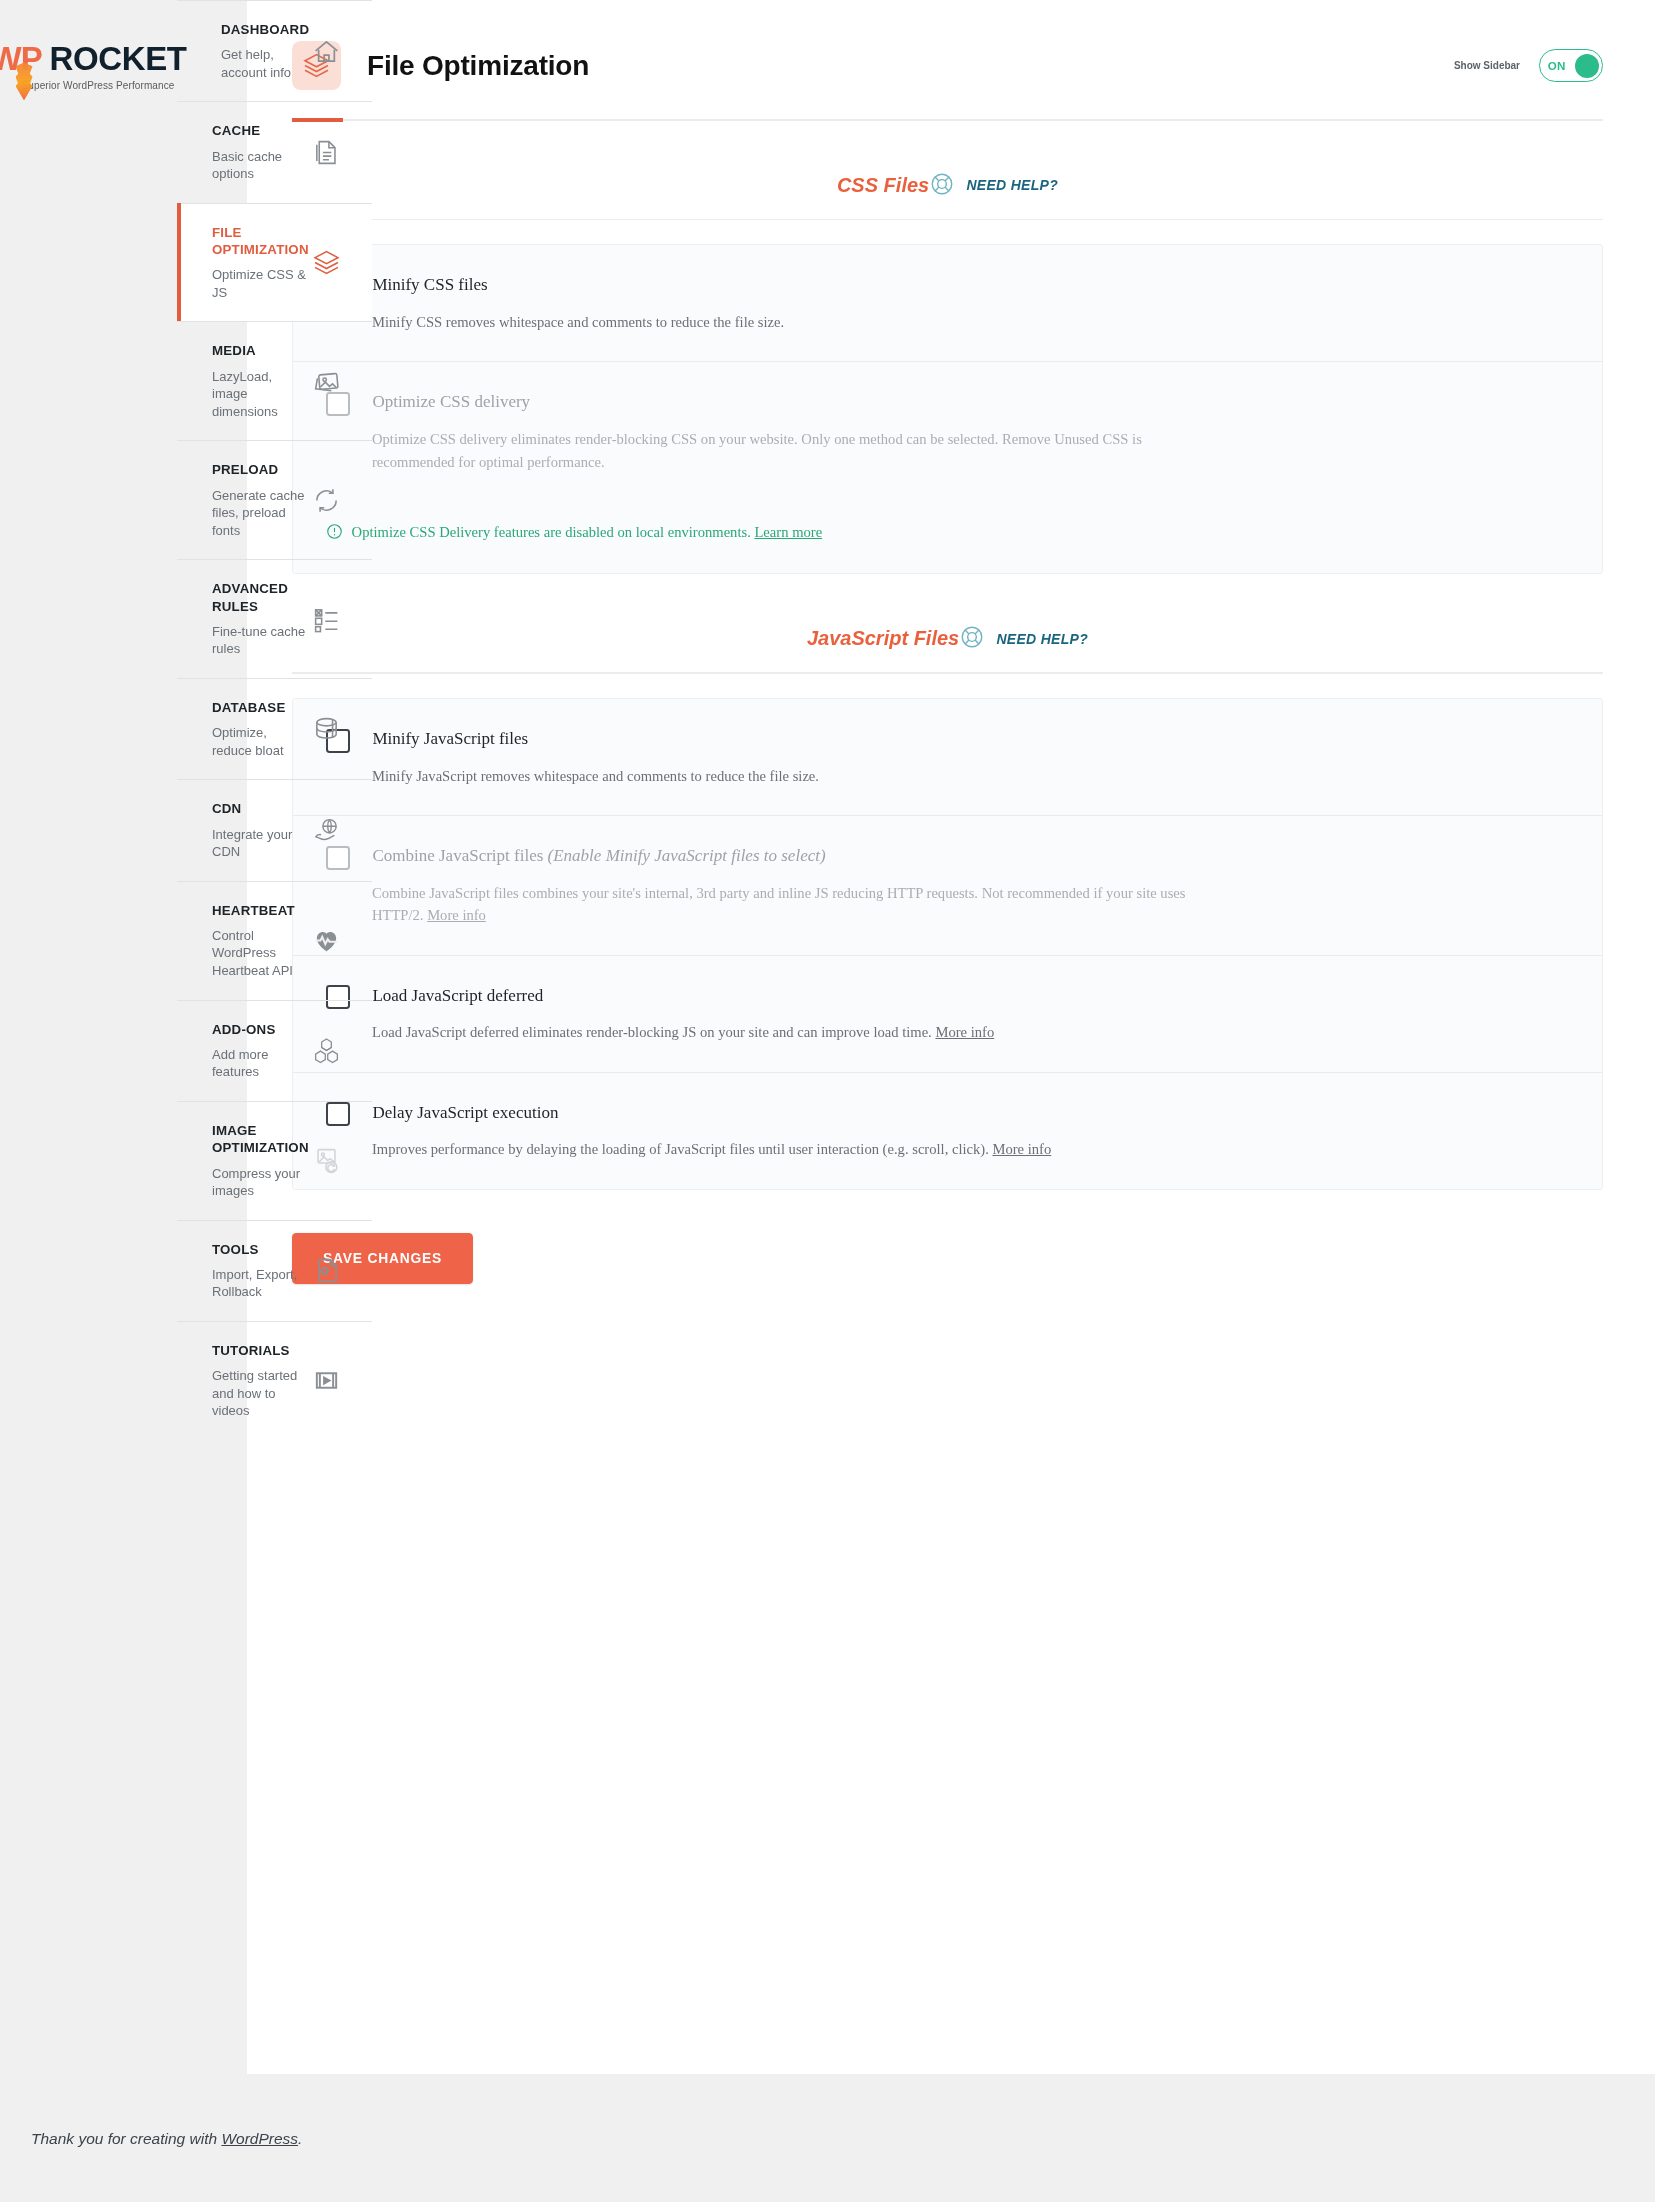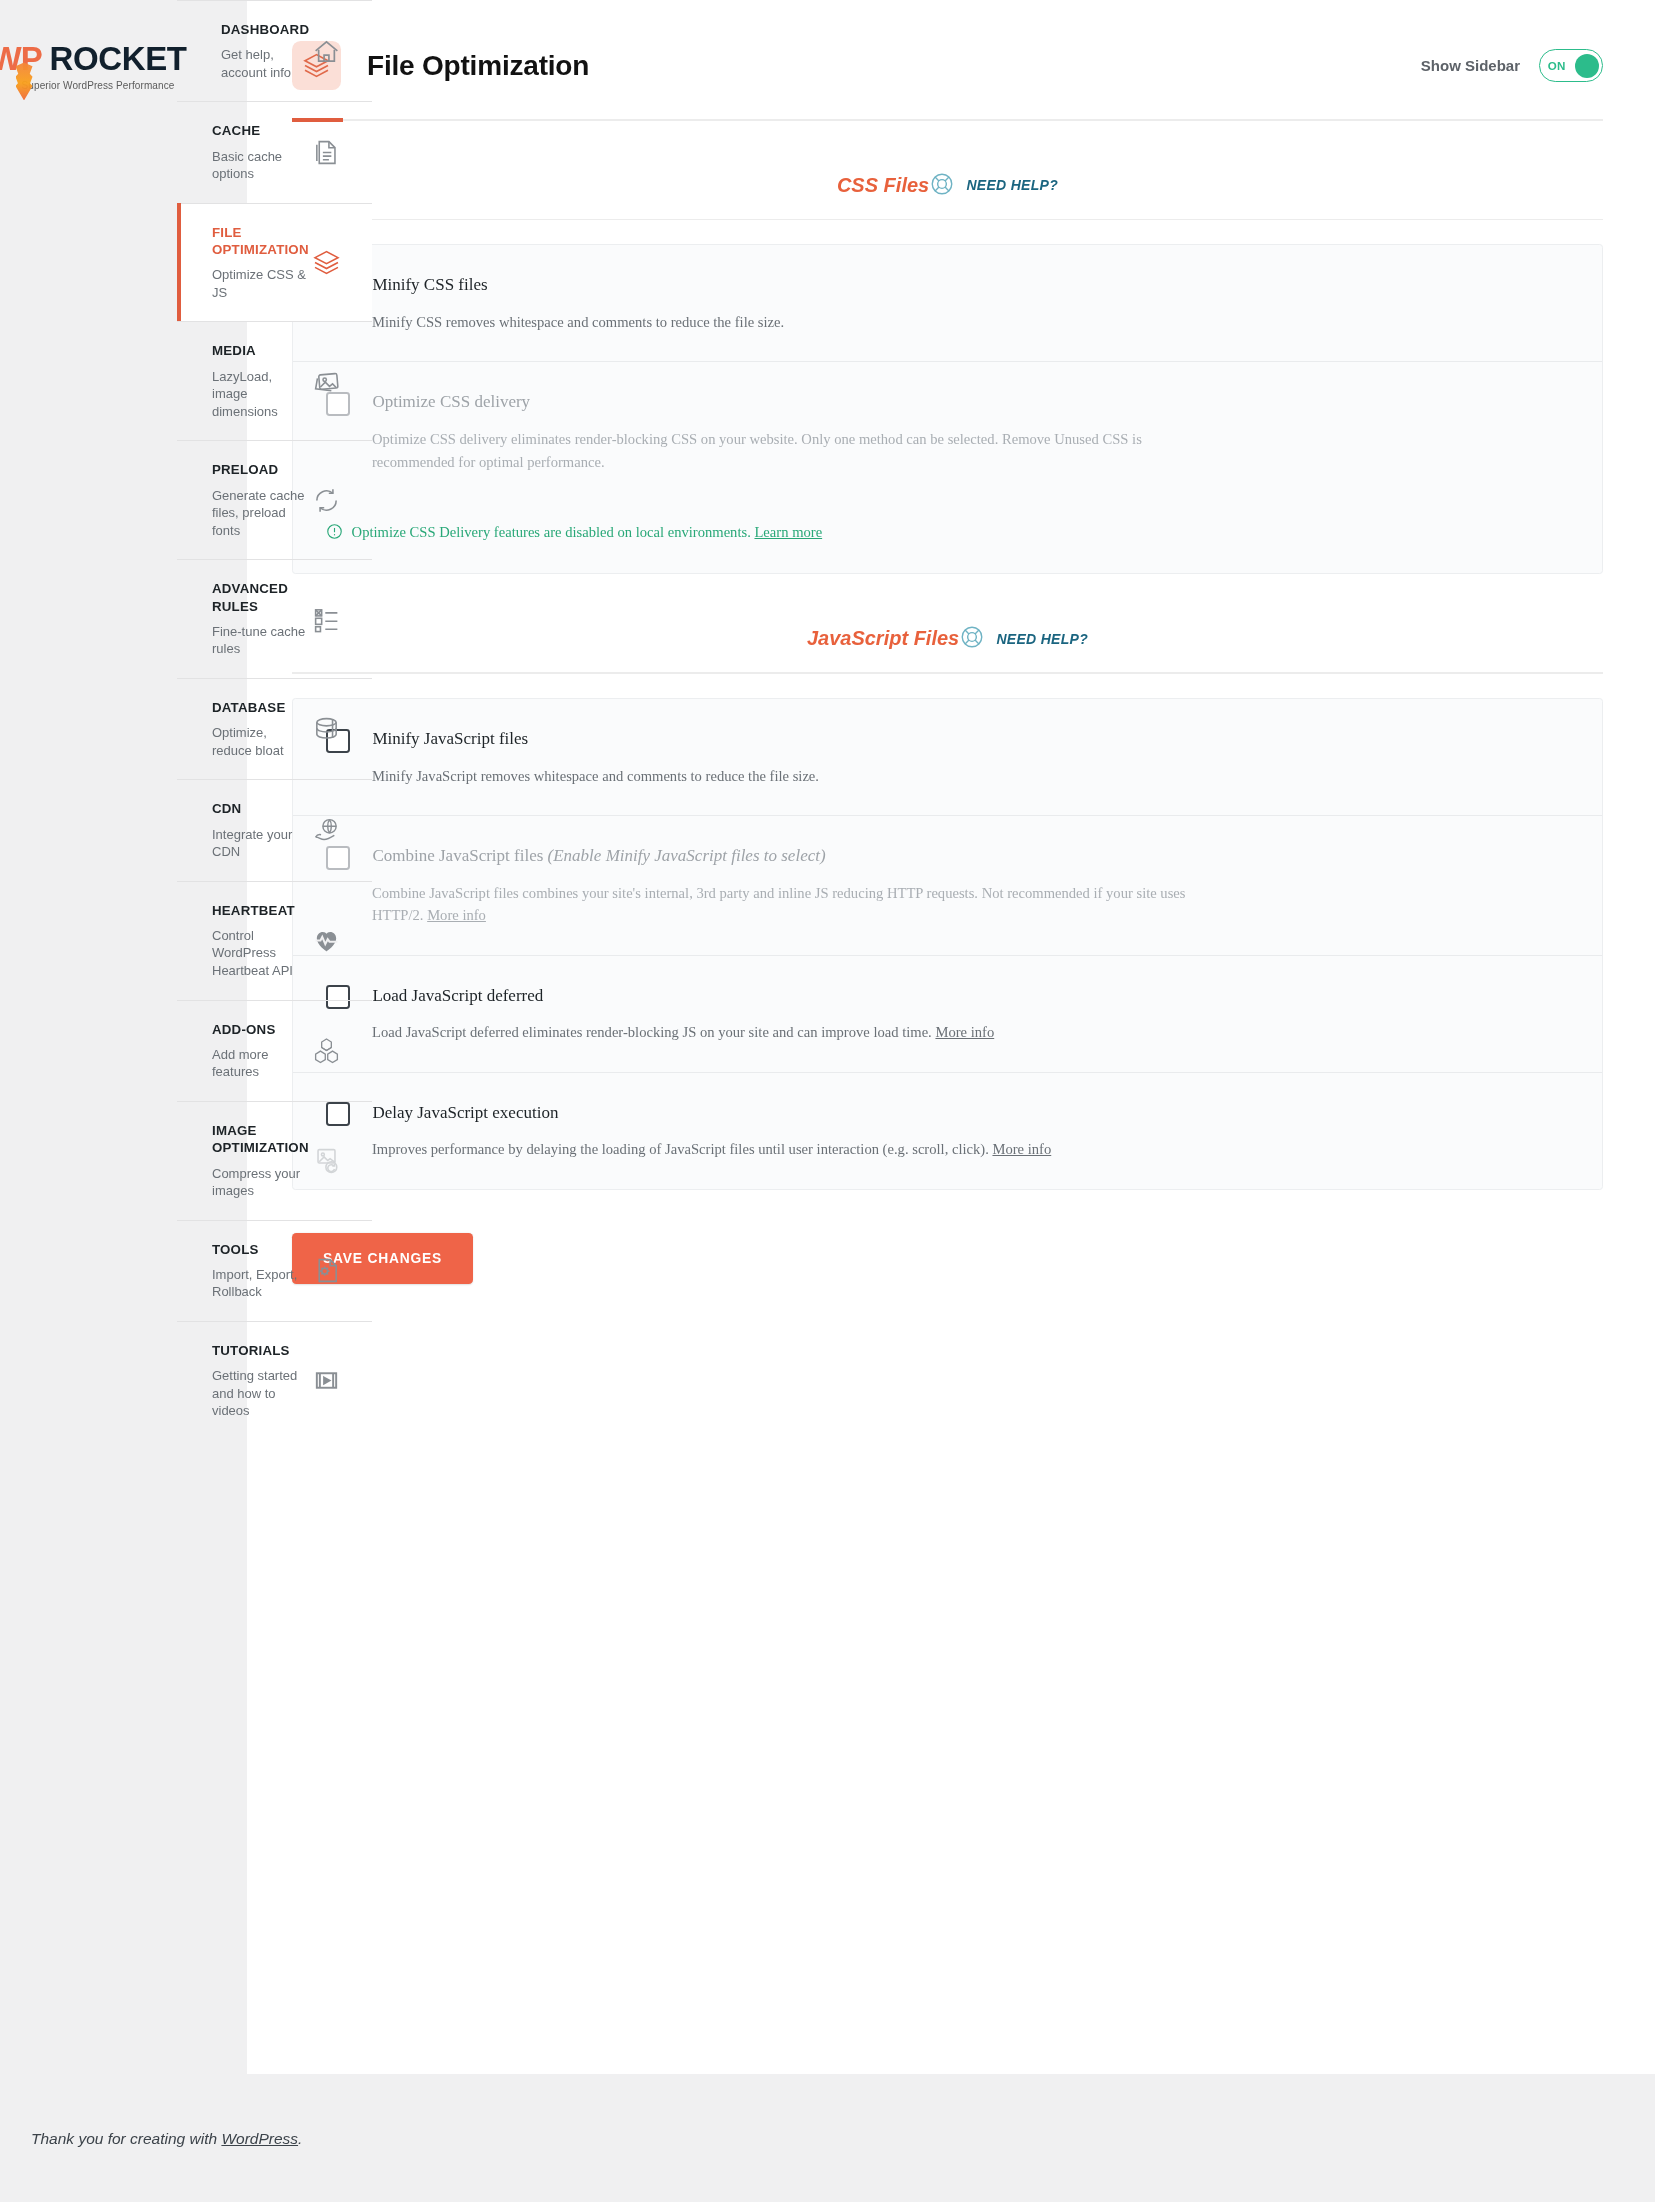--- a/index.html
+++ b/index.html
@@ -65,21 +65,21 @@
   .main-inner { padding: 41px 52px 0 45px; }
 
   .page-header { display: flex; align-items: center; padding-bottom: 29px; }
   .page-icon-box {
     width: 49px; height: 49px; border-radius: 8.6px; background: #fbdfd7;
     display: flex; align-items: center; justify-content: center; flex: 0 0 49px;
   }
   .page-icon-box svg { width: 29px; height: 29px; color: #e0694a; }
   .page-title { font-size: 28px; font-weight: bold; color: #121212; margin-left: 26px; letter-spacing: -0.2px; }
   .header-right { margin-left: auto; display: flex; align-items: center; gap: 19px; }
-  .sidebar-toggle-label { font-size: 15px; font-weight: bold; color: #5d6268; }
+  .sidebar-toggle-label { font-size: 10px; font-weight: bold; color: #5d6268; }
   .toggle {
     width: 64px; height: 33px; border-radius: 16.3px; border: 1.7px solid #2cbc8b;
     background: #ffffff; display: flex; align-items: center; justify-content: space-between;
     padding: 0 3.4px 0 7.7px; cursor: pointer;
   }
   .toggle-text { font-size: 11.6px; font-weight: bold; color: #2cbc8b; letter-spacing: 0.3px; }
   .toggle-knob { width: 24px; height: 24px; border-radius: 50%; background: #2cbc8b; }
 
   .header-rule { position: relative; height: 1.7px; background: #ececec; }
   .header-rule::after { content: ""; position: absolute; left: 0; top: 0; width: 51px; height: 3.4px; top: -0.9px; background: #e05d3f; }

